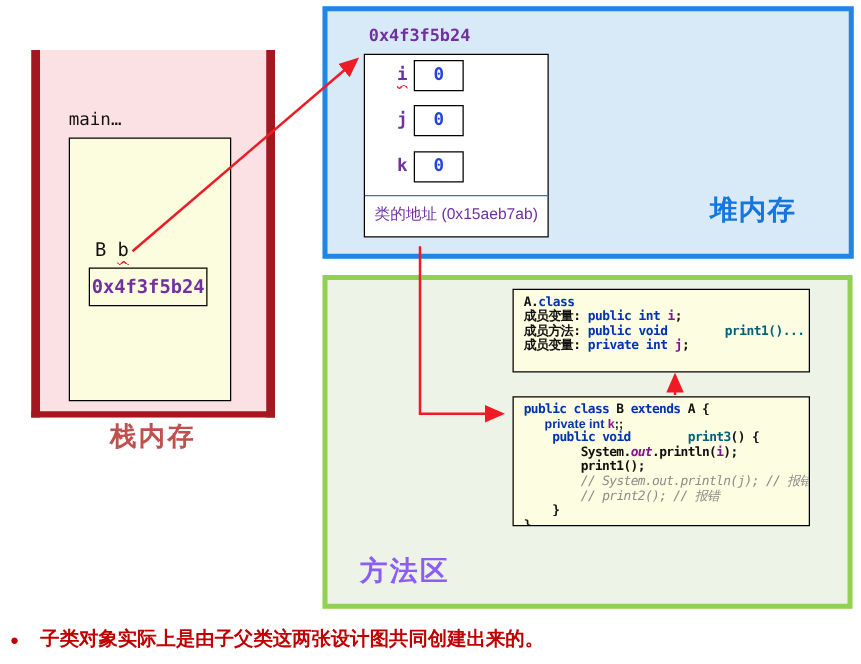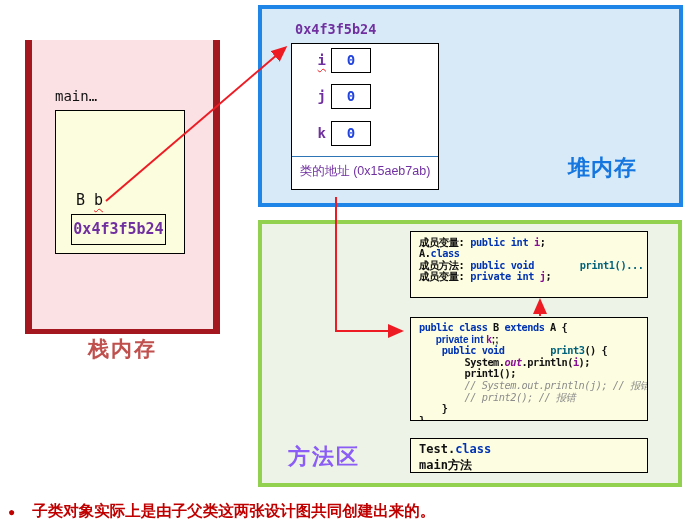--- a/index.html
+++ b/index.html
@@ -5,21 +5,21 @@
   html,body{margin:0;padding:0;background:#fff;}
   .canvas{position:relative;width:689px;height:531px;background:#fff;overflow:hidden;
           font-family:"Liberation Sans","DejaVu Sans",sans-serif;}
 
   
   .stack{position:absolute;left:25px;top:40px;width:195px;height:294px;box-sizing:border-box;
          background:#FBE0E4;border-left:7px solid #A5171E;border-right:7px solid #A5171E;
          border-bottom:5px solid #A5171E;}
   .main-label{position:absolute;left:23px;top:48px;font-family:"DejaVu Sans Mono","Liberation Mono",monospace;
          font-size:14px;color:#111;}
-  .frame{position:absolute;left:23px;top:70px;width:130px;height:144px;box-sizing:border-box;
+  .frame{position:absolute;left:23px;top:70px;width:130px;height:211px;box-sizing:border-box;
          background:#FCFCDF;border:1.5px solid #000;}
   .var-decl{position:absolute;left:20px;top:80px;font-family:"DejaVu Sans Mono","Liberation Mono",monospace;
          font-size:15px;color:#111;}
   .var-decl .vtype{margin-right:9px;}
   .wavy{text-decoration:underline wavy #ED1C24 1px;text-underline-offset:3px;text-decoration-skip-ink:none;}
   .addr-box{position:absolute;left:15px;top:103px;width:95px;height:31px;box-sizing:border-box;
          border:1.5px solid #000;text-align:center;line-height:28px;}
   .addr-box span{font-family:"DejaVu Sans Mono","Liberation Mono",monospace;font-size:15px;font-weight:bold;color:#7030A0;}
   .stack-title{position:absolute;left:0;top:260px;width:100%;text-align:center;
          font-size:21px;font-weight:bold;color:#C0504D;letter-spacing:2px;margin-top:35px;}
@@ -105,39 +105,35 @@
         <span class="vbox">0</span>
       </div>
       <div class="obj-divider"></div>
       <div class="class-addr">类的地址 (0x15aeb7ab)</div>
     </div>
     <div class="heap-title">堆内存</div>
   </div>
 
   <div class="method-area">
     <div class="code-box a-box">
+        <div class="code-line"><span class="plain">A.</span><span class="kw">class</span></div>
         <div class="code-line"><span class="plain">成员变量: </span><span class="kw">public int </span><span class="fld">i</span><span class="plain">;</span></div>
-        <div class="code-line"><span class="plain">A.</span><span class="kw">class</span></div>
         <div class="code-line"><span class="plain">成员方法: </span><span class="kw">public void </span><span class="mth">print1()...</span></div>
         <div class="code-line"><span class="plain">成员变量: </span><span class="kw">private int </span><span class="fld">j</span><span class="plain">;</span></div>
       </div>
     <div class="code-box b-box">
         <div class="code-line"><span class="kw">public class </span><span class="plain">B </span><span class="kw">extends </span><span class="plain">A {</span></div>
         <div class="code-line sans"><span class="plain">      </span><span class="kw">private int </span><span class="fld">k</span><span class="plain">;;</span></div>
         <div class="code-line"><span class="plain">    </span><span class="kw">public void </span><span class="mth">print3</span><span class="plain">() {</span></div>
         <div class="code-line"><span class="plain">        System.</span><span class="out">out</span><span class="plain">.println(</span><span class="fld">i</span><span class="plain">);</span></div>
         <div class="code-line"><span class="plain">        print1();</span></div>
         <div class="code-line"><span class="plain">        </span><span class="cmt">// System.out.println(j); // 报错</span></div>
         <div class="code-line"><span class="plain">        </span><span class="cmt">// print2(); // 报错</span></div>
         <div class="code-line"><span class="plain">    }</span></div>
         <div class="code-line"><span class="plain">}</span></div>
-      </div>
-    <div class="code-box test-box">
-        <div class="code-line"><span class="plain">Test.</span><span class="kw">class</span></div>
-        <div class="code-line"><span class="plain">main方法</span></div>
       </div>
     <div class="ma-title">方法区</div>
   </div>
 
   <div class="footer">
     <span class="dot">●</span>
     <span class="note">子类对象实际上是由子父类这两张设计图共同创建出来的。</span>
   </div>
 
   <svg class="overlay" viewBox="0 0 689 531">

